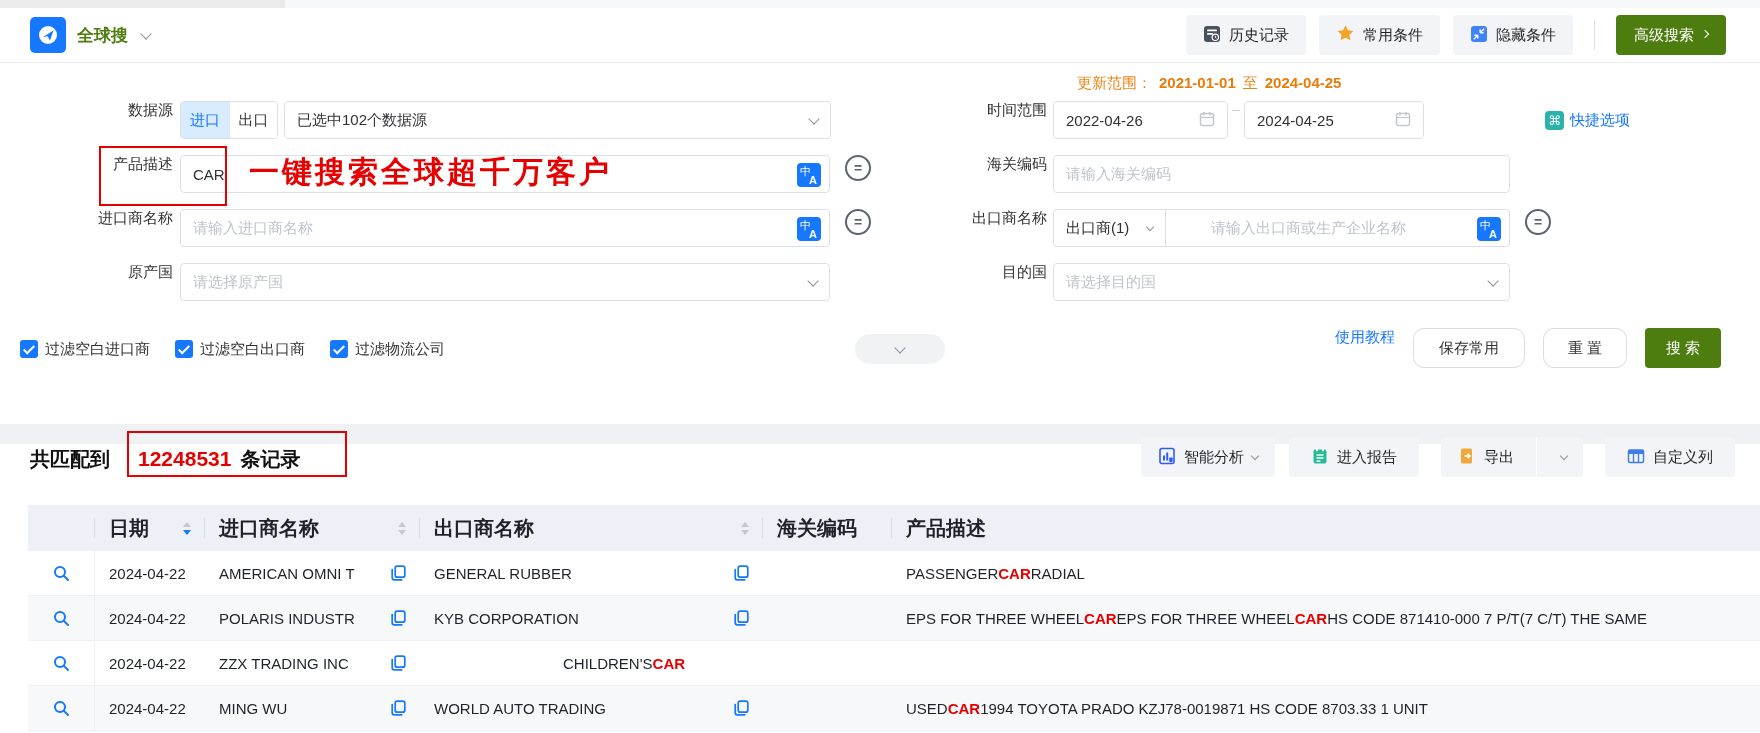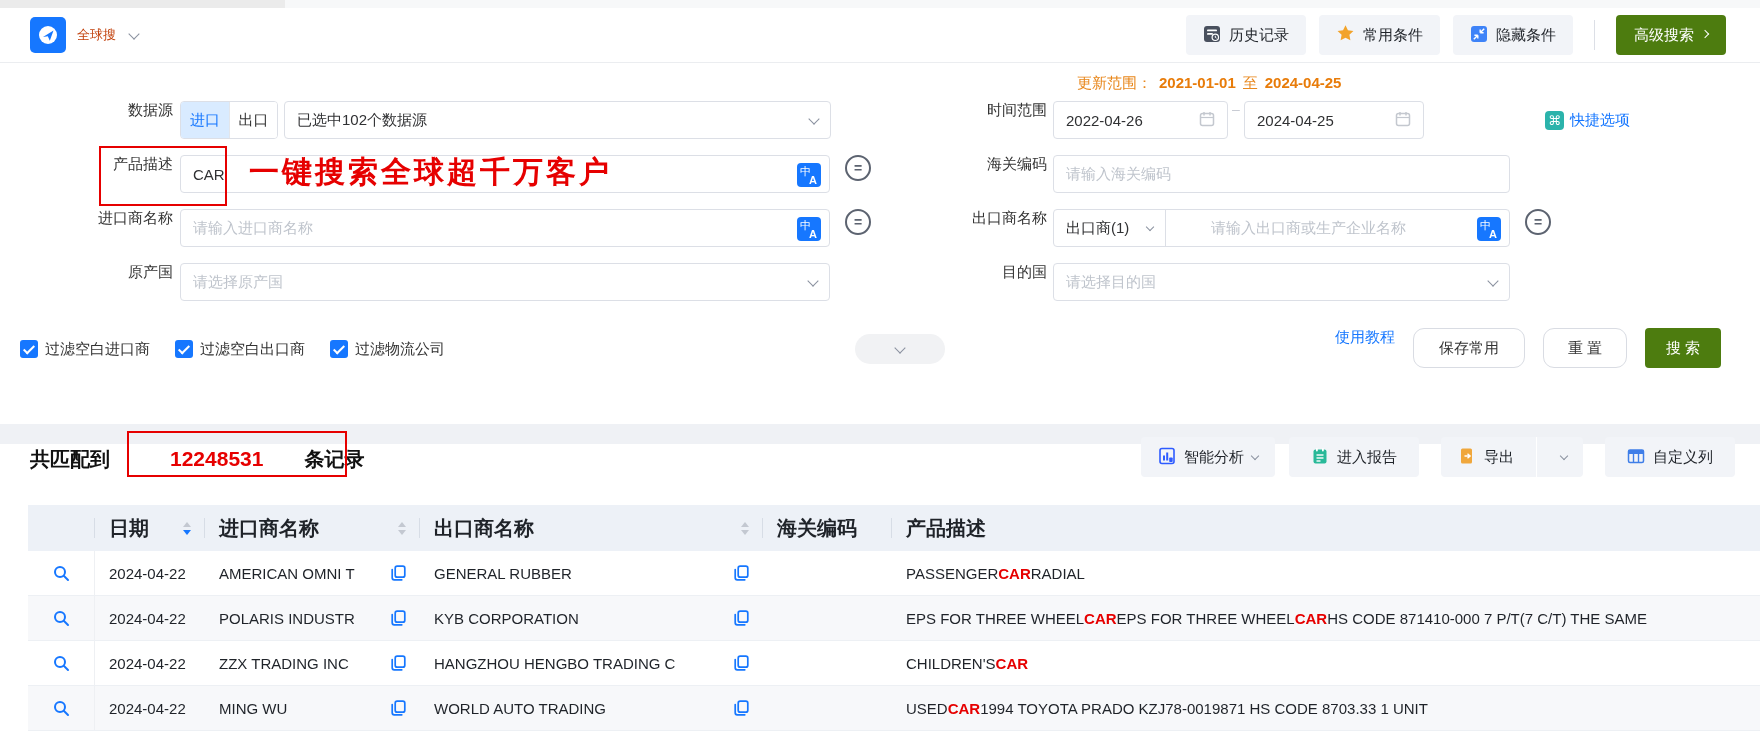--- a/index.html
+++ b/index.html
@@ -8,21 +8,21 @@
   body { position:relative; }
 
   
   .chrome { position:absolute; left:0; top:0; width:1760px; height:8px; background:#f7f8f9; }
   .chrome::before { content:""; position:absolute; left:0; top:0; width:285px; height:8px; background:#ebebeb; }
 
   
   .topbar { position:absolute; top:8px; left:0; right:0; height:55px; background:#fff;
     border-bottom:1px solid #ebedf0; display:flex; align-items:center; padding:0 34px 0 30px; }
   .logo { width:36px; height:36px; background:#1677ff; border-radius:5px; display:flex; align-items:center; justify-content:center; }
-  .app-title { font-size:13px; color:#c2410c; margin-left:11px; font-weight:400; }
+  .app-title { font-size:17px; color:#4d7c0f; margin-left:11px; font-weight:700; }
   .chev { display:inline-block; width:8px; height:8px; border-right:1.7px solid #8a919f; border-bottom:1.7px solid #8a919f; transform:rotate(45deg); margin-top:-3px; }
   .chev.sm { width:6px; height:6px; }
   .chev.white { border-color:#fff; }
   .chev.right { transform:rotate(-45deg); }
   .title-chev { margin-left:14px; }
   .topbar-right { margin-left:auto; display:flex; align-items:center; gap:13px; }
   .ghost-btn { height:40px; background:#f2f4f8; border:none; border-radius:4px; font-size:15px;
     color:#1f2329; display:flex; align-items:center; gap:8px; padding:0 17px; cursor:pointer;
     font-family:inherit; white-space:nowrap; }
   .vdiv { width:1px; height:30px; background:#dcdfe6; margin:0 8px; }
@@ -73,21 +73,21 @@
   .link { color:#1677ff; font-size:15px; cursor:pointer; text-decoration:none; white-space:nowrap; }
 
   
   .ann-box { position:absolute; border:2px solid #e60000; pointer-events:none; }
   .ann-text { position:absolute; left:249px; top:152px; font-family:"DejaVu Serif",serif; font-weight:bold;
     font-size:30px; letter-spacing:3px; color:#e60000; pointer-events:none; white-space:nowrap; }
 
   .gray-gap { position:absolute; left:0; top:424px; width:1760px; height:20px; background:#eff1f5; }
 
   
-  .summary { position:absolute; left:30px; top:438px; height:42px; display:flex; align-items:center;gap:32px; }
+  .summary { position:absolute; left:30px; top:438px; height:42px; display:flex; align-items:center; }
   .sum-pre { font-size:20px; font-weight:bold; color:#111; margin-right:28px; }
   .sum-count { font-size:21px; font-weight:bold; color:#e60000; }
   .sum-suf { font-size:20px; font-weight:bold; color:#111; margin-left:9px; }
   .toolbar { position:absolute; left:1141px; top:437px; display:flex; align-items:center; }
   .split { padding:0; }
   .split-main { display:flex; align-items:center; gap:8px; padding:0 14px 0 17px; }
   .split-div { width:1px; height:40px; background:#fff; }
   .split-chev { width:38px; display:flex; align-items:center; justify-content:center; }
 
   
@@ -474,27 +474,20 @@
           </svg>
         </div>
         <div class="tc c1">2024-04-22</div>
         <div class="tc c2">
           <span>ZZX TRADING INC</span>
           <svg class="cp" width="15" height="16" viewBox="0 0 15 16">
             <rect x="4.2" y="1.2" width="9.6" height="11" rx="2" fill="none" stroke="#1677ff" stroke-width="1.7"></rect>
             <path d="M10.8 14.8 H3.2 a2 2 0 0 1 -2 -2 V4.6" fill="none" stroke="#1677ff" stroke-width="1.7" stroke-linecap="round"></path>
           </svg>
         </div>
-        <div class="tc c3">
-          <span>HANGZHOU HENGBO TRADING C</span>
-          <svg class="cp" width="15" height="16" viewBox="0 0 15 16">
-            <rect x="4.2" y="1.2" width="9.6" height="11" rx="2" fill="none" stroke="#1677ff" stroke-width="1.7"></rect>
-            <path d="M10.8 14.8 H3.2 a2 2 0 0 1 -2 -2 V4.6" fill="none" stroke="#1677ff" stroke-width="1.7" stroke-linecap="round"></path>
-          </svg>
-        </div>
         <div class="tc c4"></div>
         <div class="tc c5 desc">
           <span>CHILDREN'S </span>
           <span class="hl">CAR</span>
         </div>
       </div>
       <div class="trow">
         <div class="tc c0">
           <svg width="17" height="17" viewBox="0 0 17 17">
             <circle cx="7" cy="7" r="5" fill="none" stroke="#1677ff" stroke-width="2"></circle>

